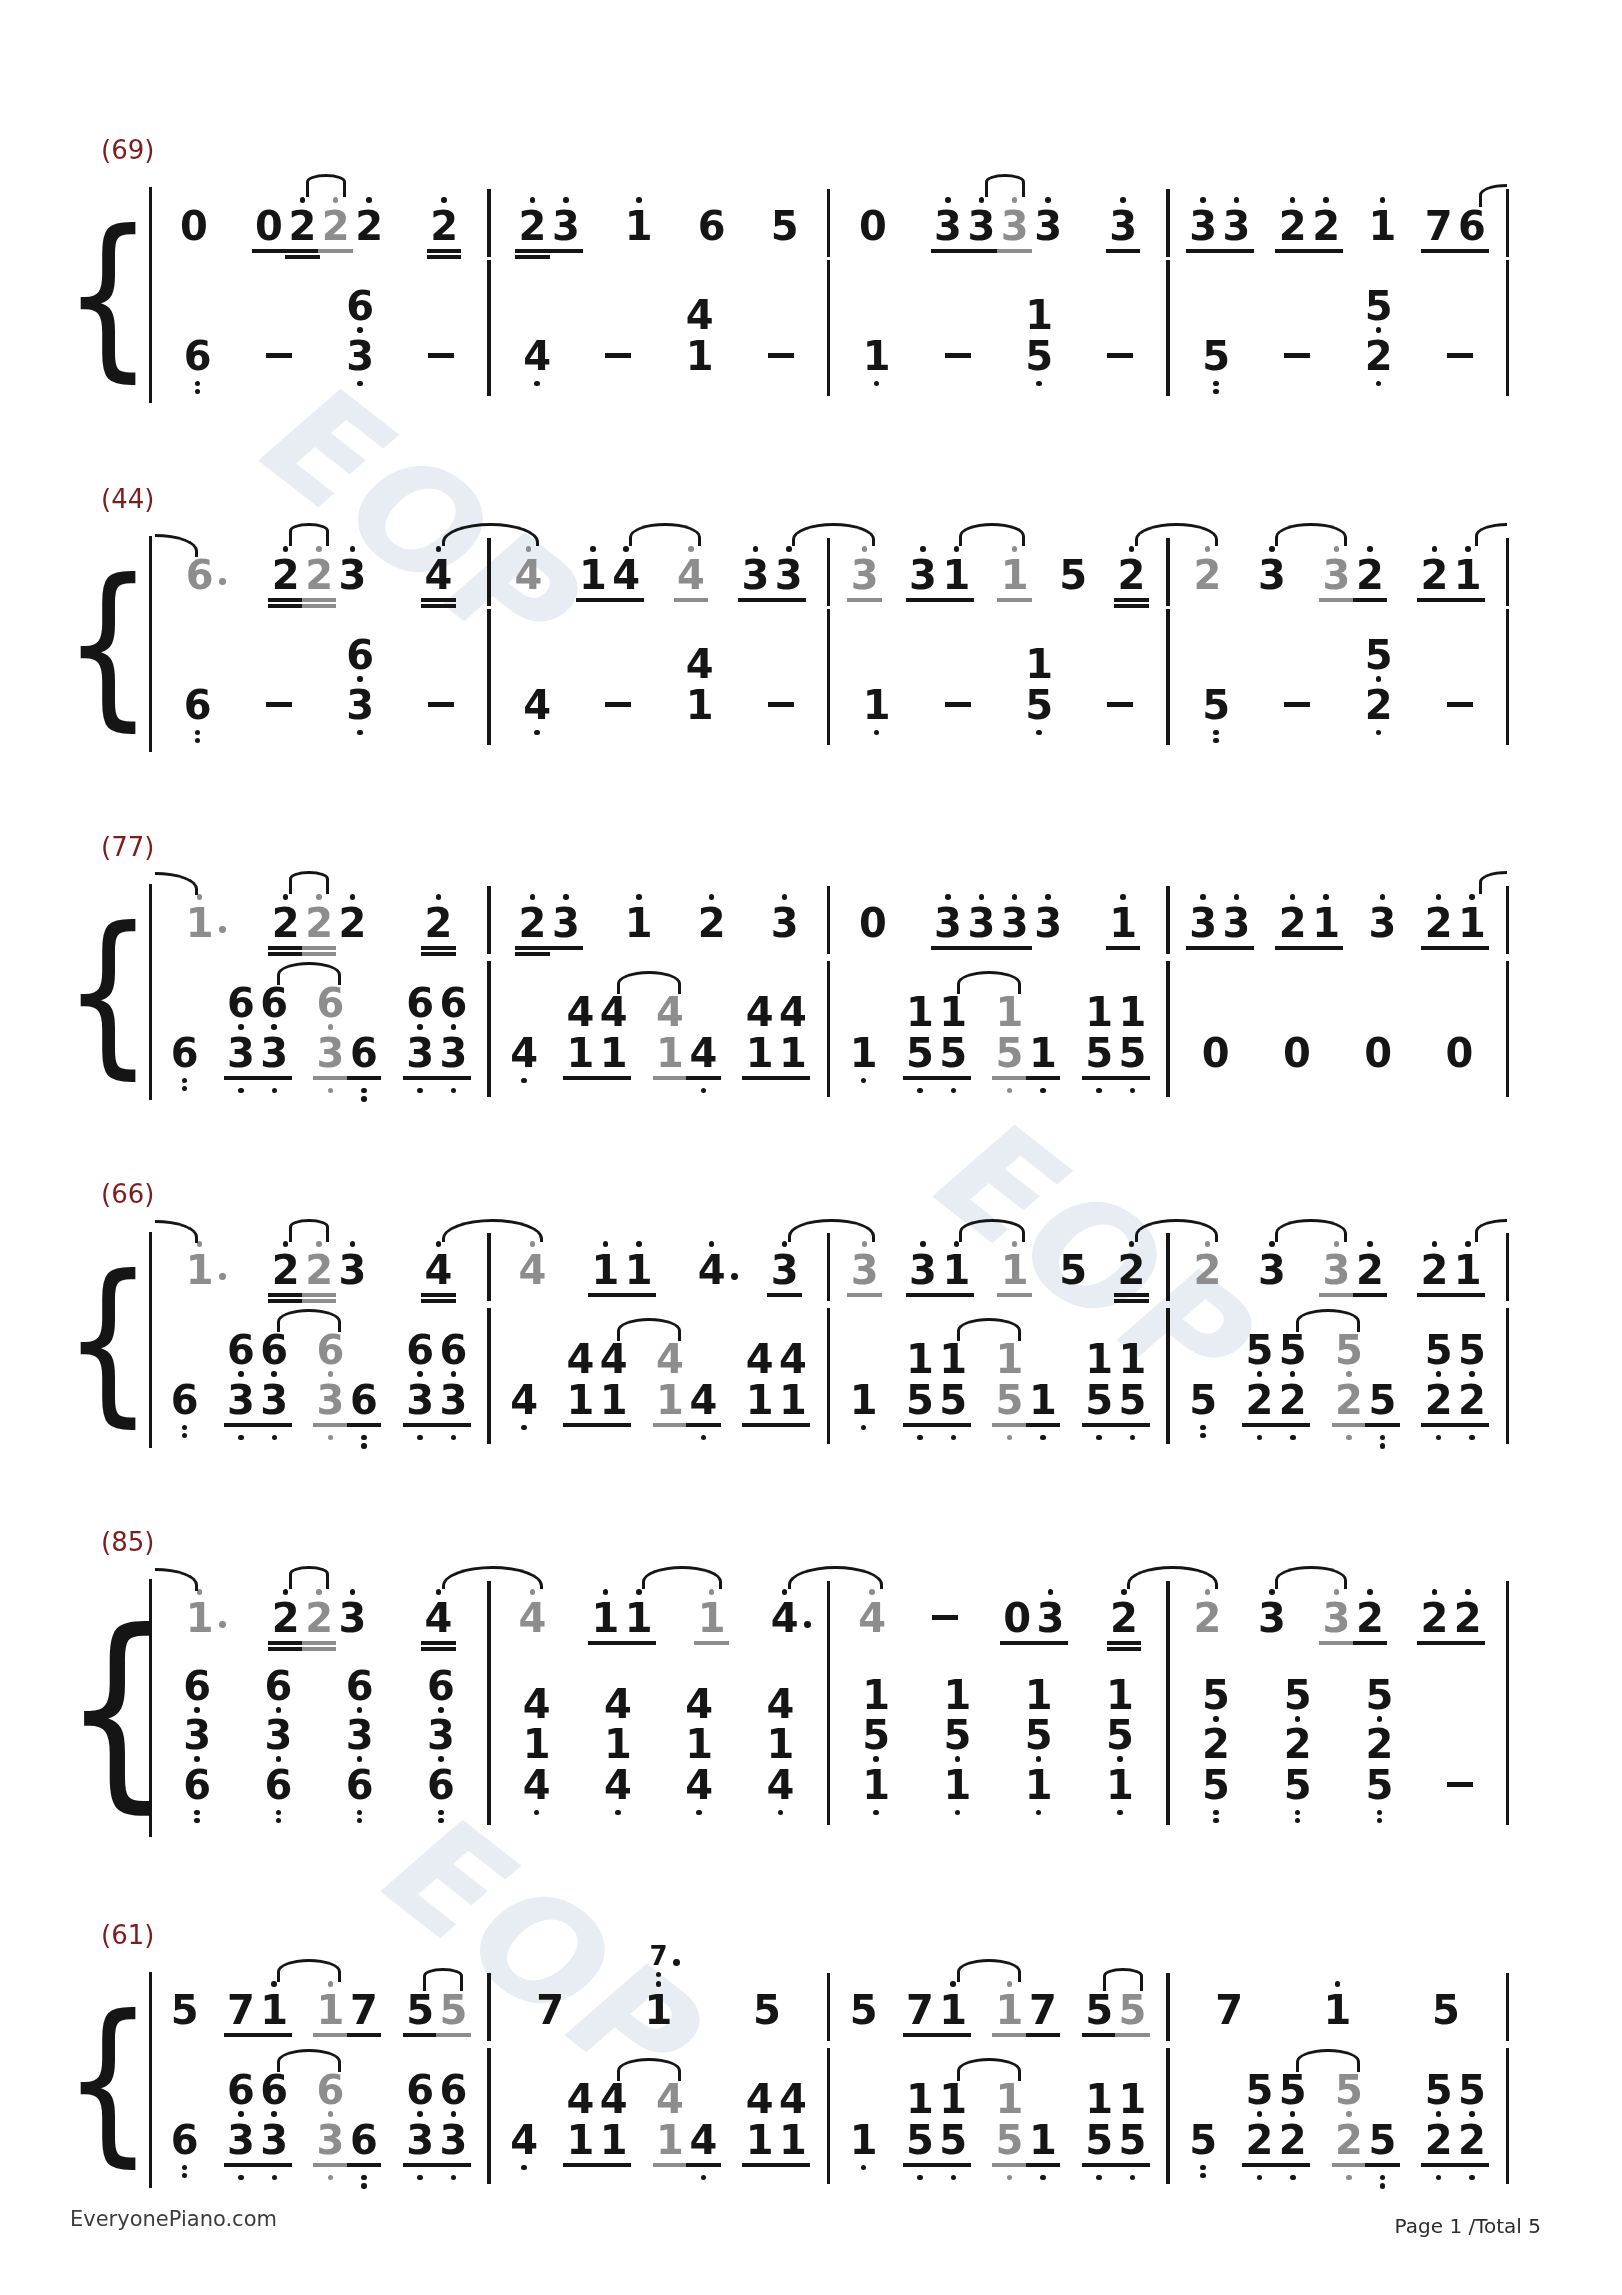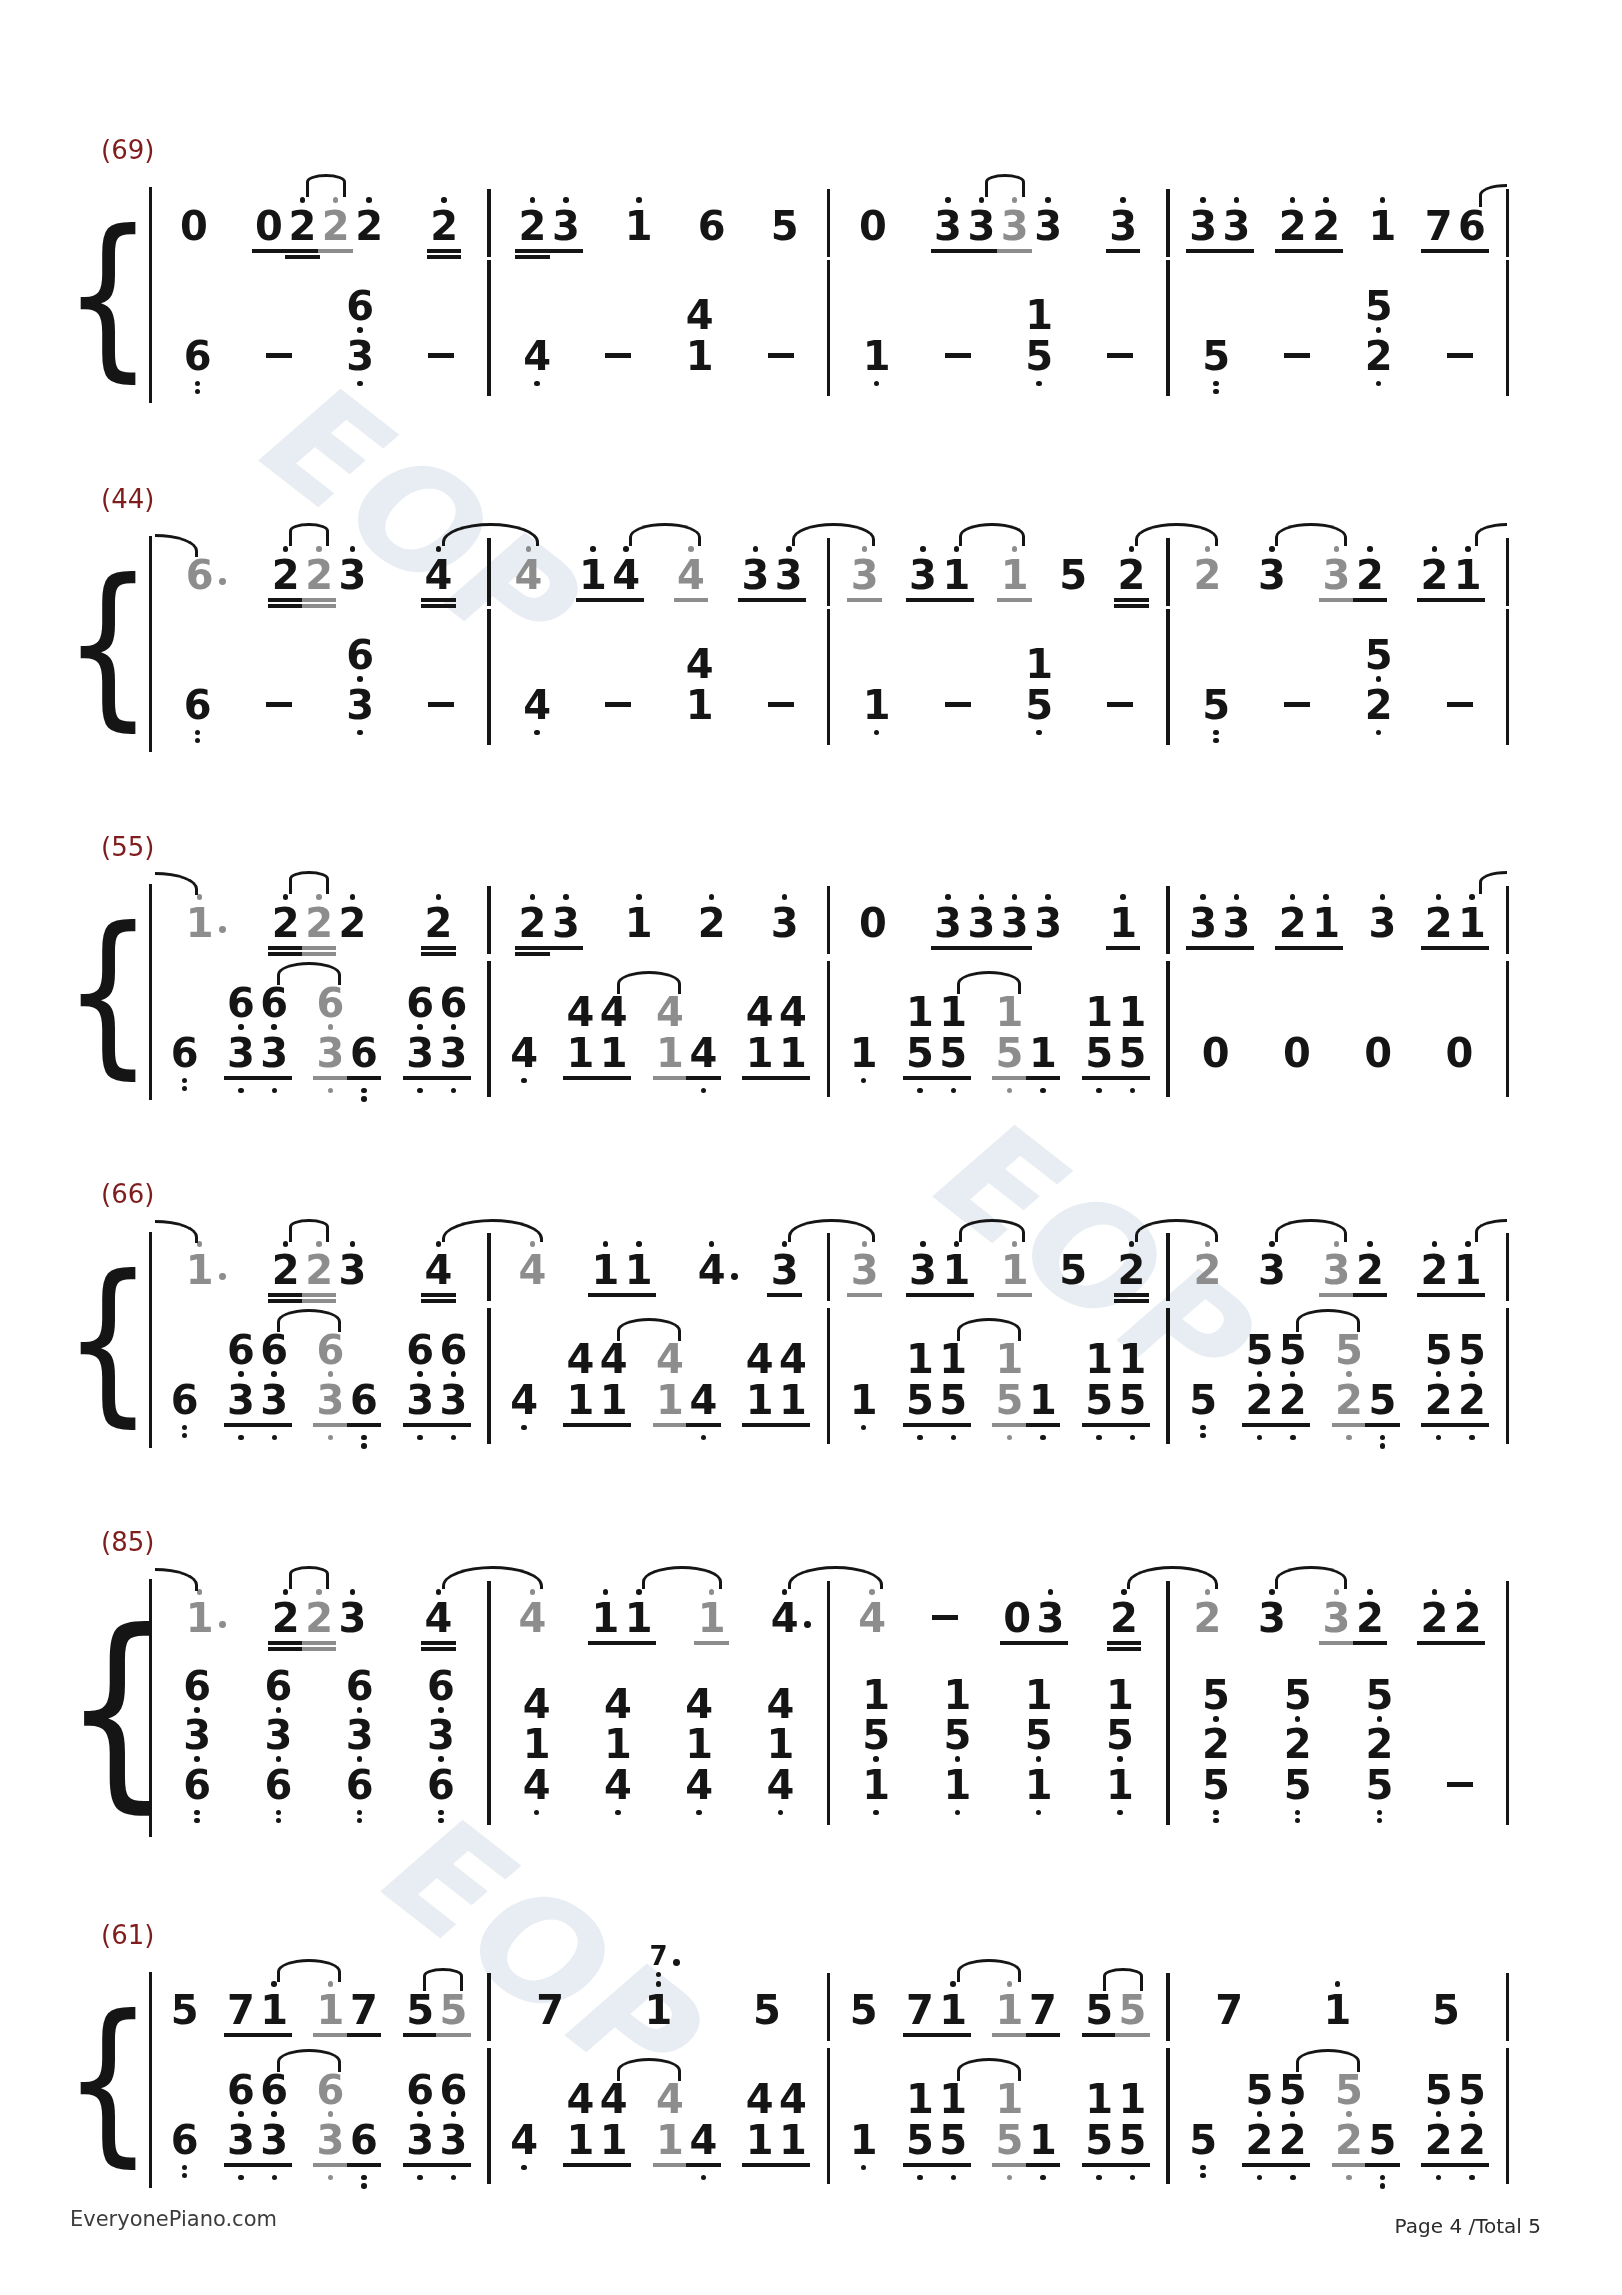--- a/index.html
+++ b/index.html
@@ -34,21 +34,21 @@
   .arc.in{border-left:none;border-radius:0 102px 0 0/0 40px 0 0;}
   .arc.out{border-right:none;border-radius:102px 0 0 0/40px 0 0 0;}
   .footer-left{position:absolute;left:70px;top:2207px;font:400 21px "DejaVu Sans",sans-serif;color:#3c3c3c;}
   .footer-right{position:absolute;right:82px;top:2214px;font:400 20px "DejaVu Sans",sans-serif;color:#2b2b2b;}
 </style>
 </head>
 <body>
 
 <div id="page">
   <div class="footer-left">EveryonePiano.com</div>
-  <div class="footer-right">Page 4 /Total 5</div>
+  <div class="footer-right">Page 1 /Total 5</div>
 <div class="wm" style="left: 423px; top: 525px;">EOP</div>
     <div class="wm" style="left: 1097px; top: 1261px;">EOP</div>
     <div class="wm" style="left: 545px; top: 1956px;">EOP</div>
     <div class="mlabel" style="left: 101px; top: 136px;">(69)</div>
     <div class="sysline" style="left: 149px; top: 187px; height: 216px;"></div>
     <div class="brace" style="left: 63px; top: 187px; font: 400 177px / 216px &quot;DejaVu Sans&quot;, sans-serif;">{</div>
     <div class="staffrow" style="left: 151px; width: 1358px; top: 152px; height: 119px;">
       <div class="meas">
         <div class="cell">
           <div class="tok">
@@ -982,21 +982,21 @@
     </div>
     <div class="arc" style="left: 289px; width: 34px; top: 523px;"></div>
     <div class="arc" style="left: 442px; width: 91px; top: 523px;"></div>
     <div class="arc" style="left: 629px; width: 66px; top: 523px;"></div>
     <div class="arc" style="left: 792px; width: 77px; top: 523px;"></div>
     <div class="arc" style="left: 959px; width: 60px; top: 523px;"></div>
     <div class="arc" style="left: 1135px; width: 77px; top: 523px;"></div>
     <div class="arc" style="left: 1275px; width: 66px; top: 523px;"></div>
     <div class="arc in" style="left: 155px; width: 40px; top: 534px;"></div>
     <div class="arc out" style="left: 1475px; width: 29px; top: 523px;"></div>
-    <div class="mlabel" style="left: 101px; top: 833px;">(55)</div>
+    <div class="mlabel" style="left: 101px; top: 833px;">(77)</div>
     <div class="sysline" style="left: 149px; top: 884px; height: 216px;"></div>
     <div class="brace" style="left: 63px; top: 884px; font: 400 177px / 216px &quot;DejaVu Sans&quot;, sans-serif;">{</div>
     <div class="staffrow" style="left: 151px; width: 1358px; top: 849px; height: 119px;">
       <div class="meas">
         <div class="cell">
           <div class="tok g">
             <div class="dup">
               <div class="dot"></div>
             </div>
             <div class="dwrap">

